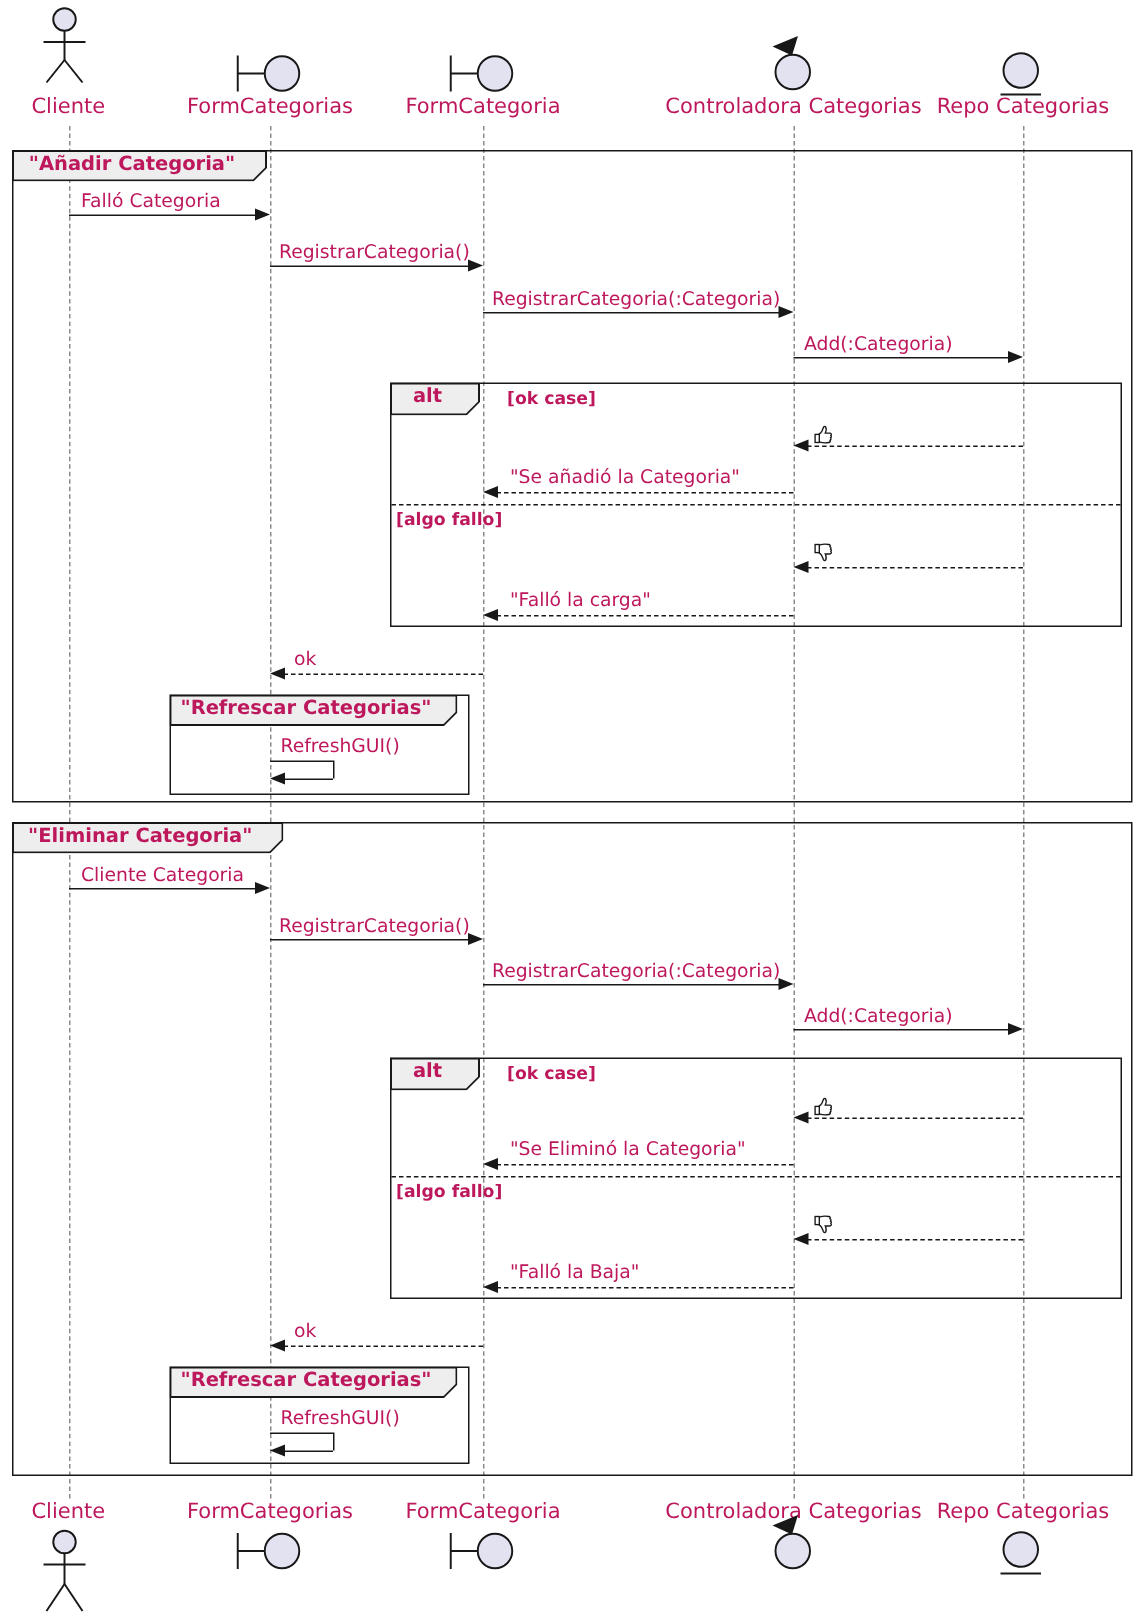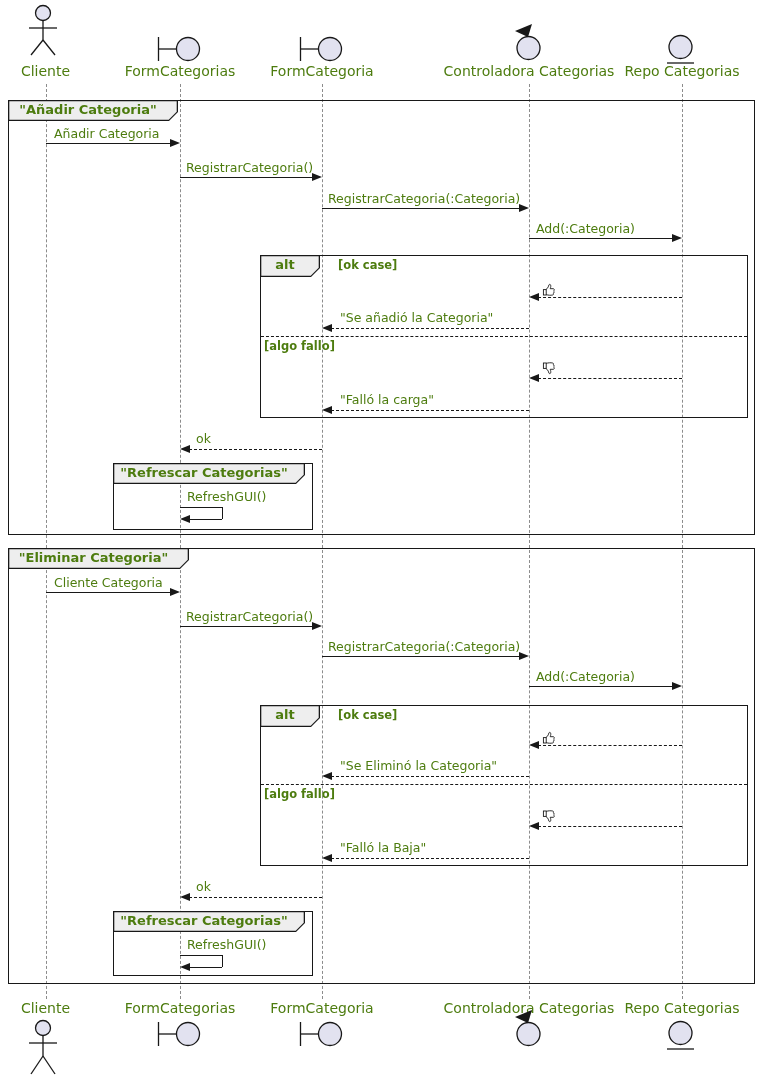--- a/index.html
+++ b/index.html
@@ -1,17 +1,17 @@
 <!DOCTYPE html>
 <html><head>
 <meta charset="utf-8">
 <style>
   html,body{margin:0;padding:0;background:#fff;}
   .canvas{position:relative;width:764px;height:1082px;background:#fff;overflow:hidden;
-          font-family:"DejaVu Sans","Liberation Sans",sans-serif;color:#4d7c0f;}
+          font-family:"DejaVu Sans","Liberation Sans",sans-serif;color:#be185d;}
   .lifeline{position:absolute;width:0;border-left:1px dashed #8c8c8c;}
   .plabel{position:absolute;font-size:14px;line-height:17px;text-align:center;white-space:nowrap;}
   .icon{position:absolute;}
   .frame{position:absolute;box-sizing:border-box;border:1.6px solid #181818;}
   .tabwrap{position:absolute;}
   .tab-bg{position:absolute;inset:0;background:#181818;
           clip-path:polygon(0 0,100% 0,100% calc(100% - 9px),calc(100% - 9px) 100%,0 100%);}
   .tab-fg{position:absolute;inset:1.3px;background:#EEEEEE;
           clip-path:polygon(0 0,100% 0,100% calc(100% - 8px),calc(100% - 8px) 100%,0 100%);}
   .tab-txt{position:absolute;inset:0;padding-right:10px;text-align:center;
@@ -77,21 +77,21 @@
   <div class="plabel" style="left:429px;top:63px;width:200px">Controladora Categorias</div>
   <div class="plabel" style="left:612px;top:63px;width:140px">Repo Categorias</div>
 
   <div class="frame" style="left:8px;top:100px;width:747px;height:435px"></div>
   <div class="tabwrap" style="left:8px;top:100px;width:170px;height:21px">
     <div class="tab-bg"></div>
     <div class="tab-fg"></div>
     <div class="tab-txt">"Añadir Categoria"</div>
   </div>
 
-  <div class="mtext" style="left:54px;top:126px">Añadir Categoria</div>
+  <div class="mtext" style="left:54px;top:126px">Falló Categoria</div>
   <div class="mline" style="left:46px;top:143px;width:125px"></div>
   <div class="ah r" style="left:170px;top:139px"></div>
 
   <div class="mtext" style="left:186px;top:160px">RegistrarCategoria()</div>
   <div class="mline" style="left:180px;top:177px;width:133px"></div>
   <div class="ah r" style="left:312px;top:173px"></div>
 
   <div class="mtext" style="left:328px;top:191px">RegistrarCategoria(:Categoria)</div>
   <div class="mline" style="left:322px;top:208px;width:198px"></div>
   <div class="ah r" style="left:519px;top:204px"></div>

